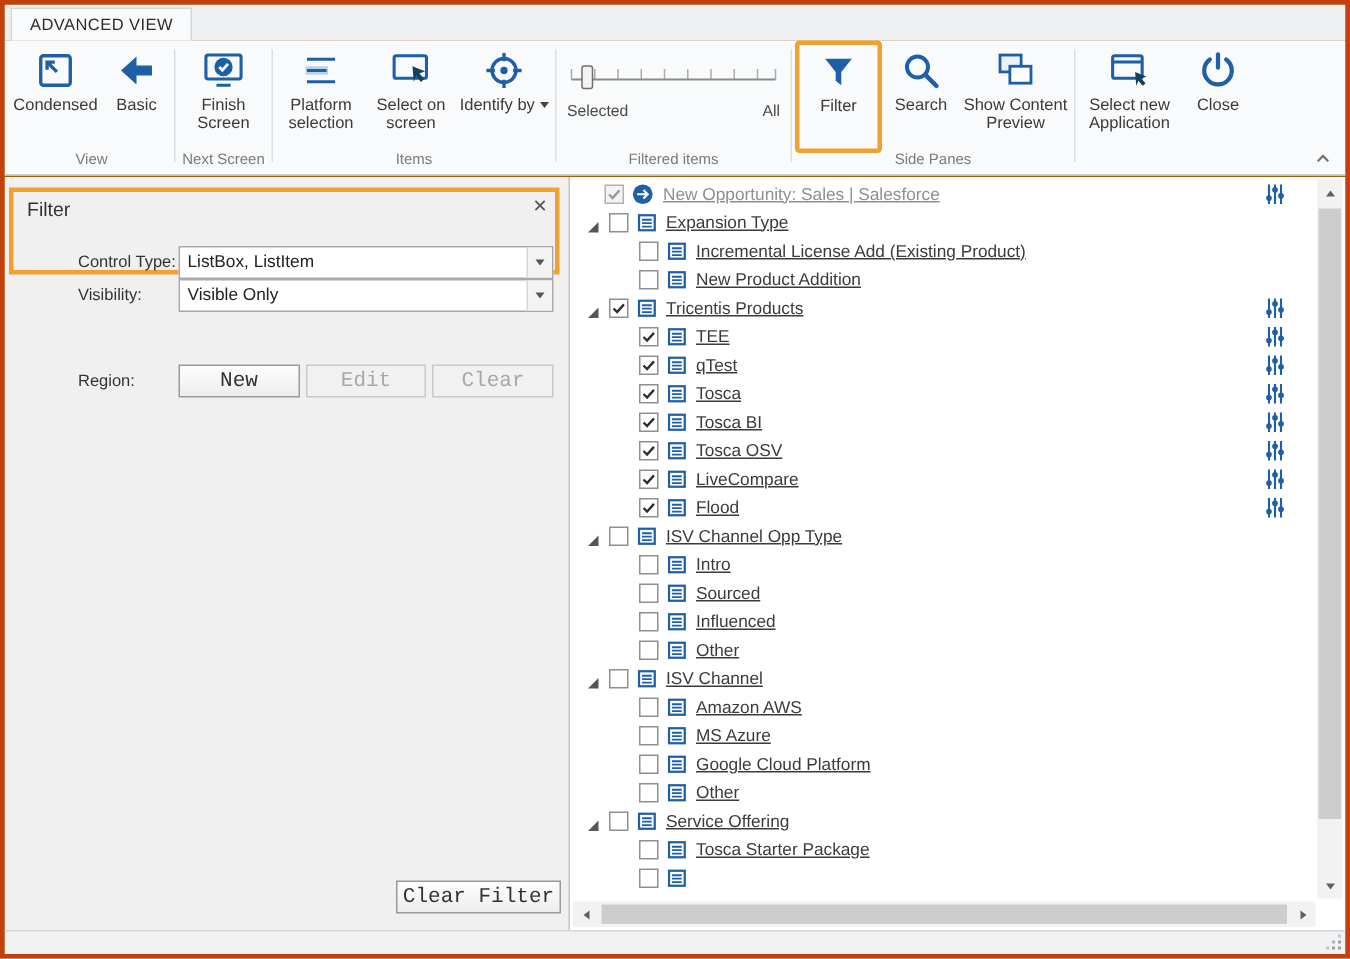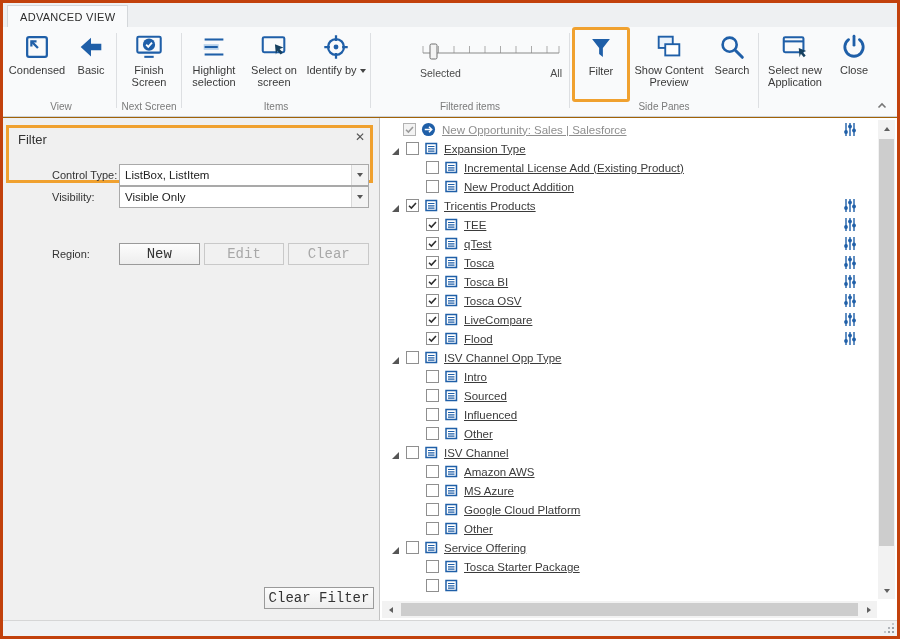--- a/index.html
+++ b/index.html
@@ -19,21 +19,21 @@
   .rbtns{ height:72px; display:flex; align-items:flex-start; }
   .rgroup-label{ height:15px; font-size:10px; color:#7a7a7a; text-align:center; line-height:12px; }
   .rsep{ width:1px; background:#dddfe2; margin:4px 1px 8px; }
   .rbtn{ width:58px; height:72px; display:flex; flex-direction:column; align-items:center; padding-top:3px; cursor:default; }
   .ricon{ width:30px; height:30px; color:var(--accent); flex:0 0 auto; }
   .ricon svg{ width:100%; height:100%; display:block; }
   .rlabel{ font-size:11px; line-height:11.5px; color:#3a3a3a; text-align:center; margin-top:3px; }
   .caret{ display:inline-block; width:0; height:0; border-left:3.5px solid transparent; border-right:3.5px solid transparent; border-top:4px solid #444; margin-left:3px; vertical-align:middle; }
   .filter-hl{ border:3px solid var(--highlight); border-radius:3px; height:75px; margin:-2px 1px 0; }
   .filter-hl .rbtn{ height:67px; width:52px; }
-  .slider-wrap{ width:154px; padding:8px 4px 0;margin-left:42px; }
+  .slider-wrap{ width:154px; padding:8px 4px 0; }
   .slider-labels{ display:flex; justify-content:space-between; font-size:10.5px; color:#4a4a4a; margin-top:2px; padding:0 2px; }
   .ribbon-collapse{ position:absolute; right:7px; bottom:3px; width:16px; height:14px; display:flex; align-items:center; justify-content:center; }
 
   
   .main{ position:absolute; top:115px; left:0; right:0; bottom:16px; display:flex; }
 
   
   .filter-panel{ width:377px; background:#f0f0f0; border-right:1px solid #c3c3c3; position:relative; }
   .fp-highlight{ position:absolute; top:7px; left:3px; width:367px; height:58px; border:3px solid var(--highlight); pointer-events:none; }
   .fp-title{ position:absolute; top:14px; left:15px; font-size:13px; color:#333; }
@@ -148,21 +148,21 @@
       <div class="rbtns">
         <div class="rbtn" style="width:62px">
           <span class="ricon">
               <svg viewBox="0 0 32 32">
                 <path d="M6 8h20" stroke="currentColor" stroke-width="2.2"></path>
                 <rect x="5" y="13" width="16" height="6" fill="#b8d2ea"></rect>
                 <path d="M6 16h14" stroke="currentColor" stroke-width="2.2"></path>
                 <path d="M6 24h20" stroke="currentColor" stroke-width="2.2"></path>
               </svg>
             </span>
-          <span class="rlabel">Highlight selection</span>
+          <span class="rlabel">Platform selection</span>
         </div>
         <div class="rbtn" style="width:58px">
           <span class="ricon">
               <svg viewBox="0 0 32 32">
                 <rect x="4" y="5.5" width="23" height="16" rx="1.5" fill="none" stroke="currentColor" stroke-width="2.2"></rect>
                 <path d="M17 13l9 3.6-4 1.6 3.4 3.9-2.3 2-3.5-4-1.6 4z" fill="#16405f"></path>
               </svg>
             </span>
           <span class="rlabel">Select on screen</span>
         </div>
@@ -206,37 +206,37 @@
         <div class="filter-hl">
           <div class="rbtn">
             <span class="ricon">
                 <svg viewBox="0 0 32 32">
                   <path d="M6.5 6.5h19L18 16v9.5l-4-3.2V16z" fill="currentColor"></path>
                 </svg>
               </span>
             <span class="rlabel">Filter</span>
           </div>
         </div>
+        <div class="rbtn" style="width:50px">
+          <span class="ricon">
+              <svg viewBox="0 0 32 32">
+                <circle cx="13.5" cy="13.5" r="7.5" fill="none" stroke="currentColor" stroke-width="2.8"></circle>
+                <path d="M19.5 19.5L27 27" stroke="currentColor" stroke-width="3.2" stroke-linecap="round"></path>
+              </svg>
+            </span>
+          <span class="rlabel">Search</span>
+        </div>
         <div class="rbtn" style="width:76px">
           <span class="ricon">
               <svg viewBox="0 0 32 32">
                 <rect x="5" y="5" width="15" height="12" fill="#eaf2fb" stroke="currentColor" stroke-width="2"></rect>
                 <rect x="12" y="13" width="15" height="12" fill="#fff" stroke="currentColor" stroke-width="2"></rect>
               </svg>
             </span>
           <span class="rlabel">Show Content Preview</span>
-        </div>
-        <div class="rbtn" style="width:50px">
-          <span class="ricon">
-              <svg viewBox="0 0 32 32">
-                <circle cx="13.5" cy="13.5" r="7.5" fill="none" stroke="currentColor" stroke-width="2.8"></circle>
-                <path d="M19.5 19.5L27 27" stroke="currentColor" stroke-width="3.2" stroke-linecap="round"></path>
-              </svg>
-            </span>
-          <span class="rlabel">Search</span>
         </div>
       </div>
       <div class="rgroup-label">Side Panes</div>
     </div>
 
     <div class="rsep"></div>
 
     <div class="rgroup">
       <div class="rbtns">
         <div class="rbtn" style="width:70px">

